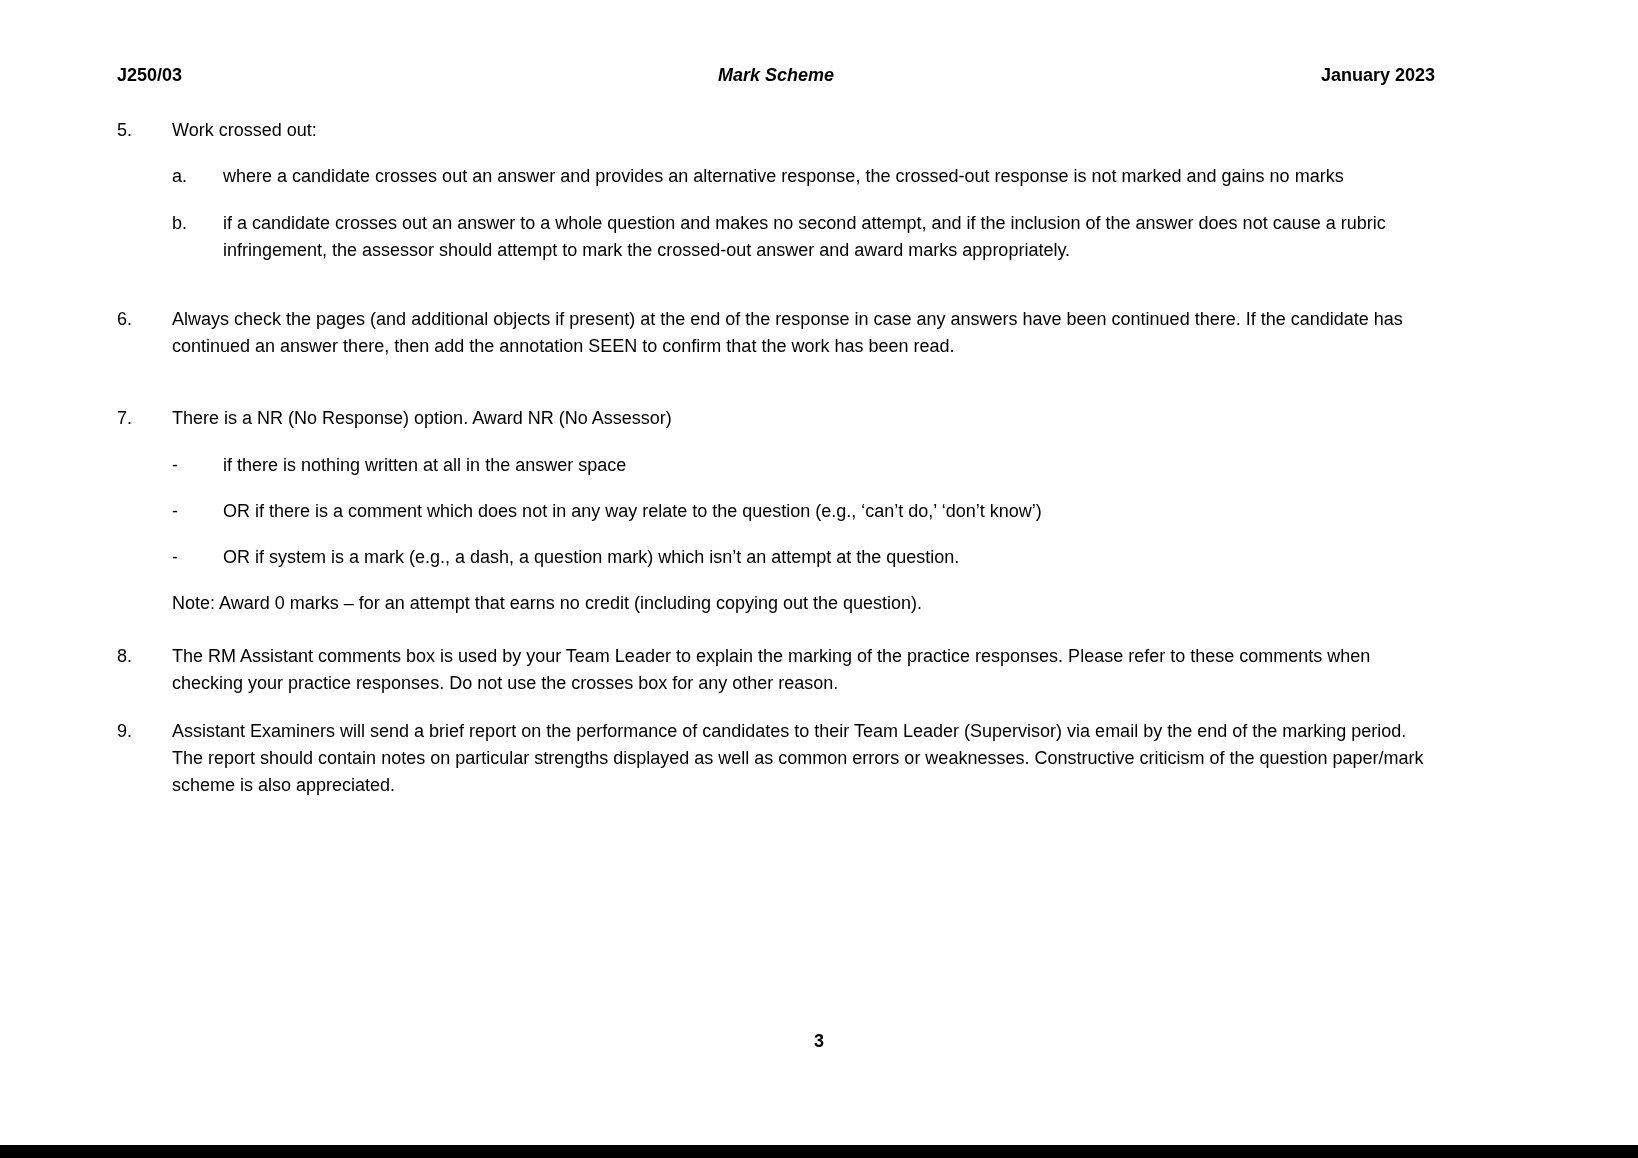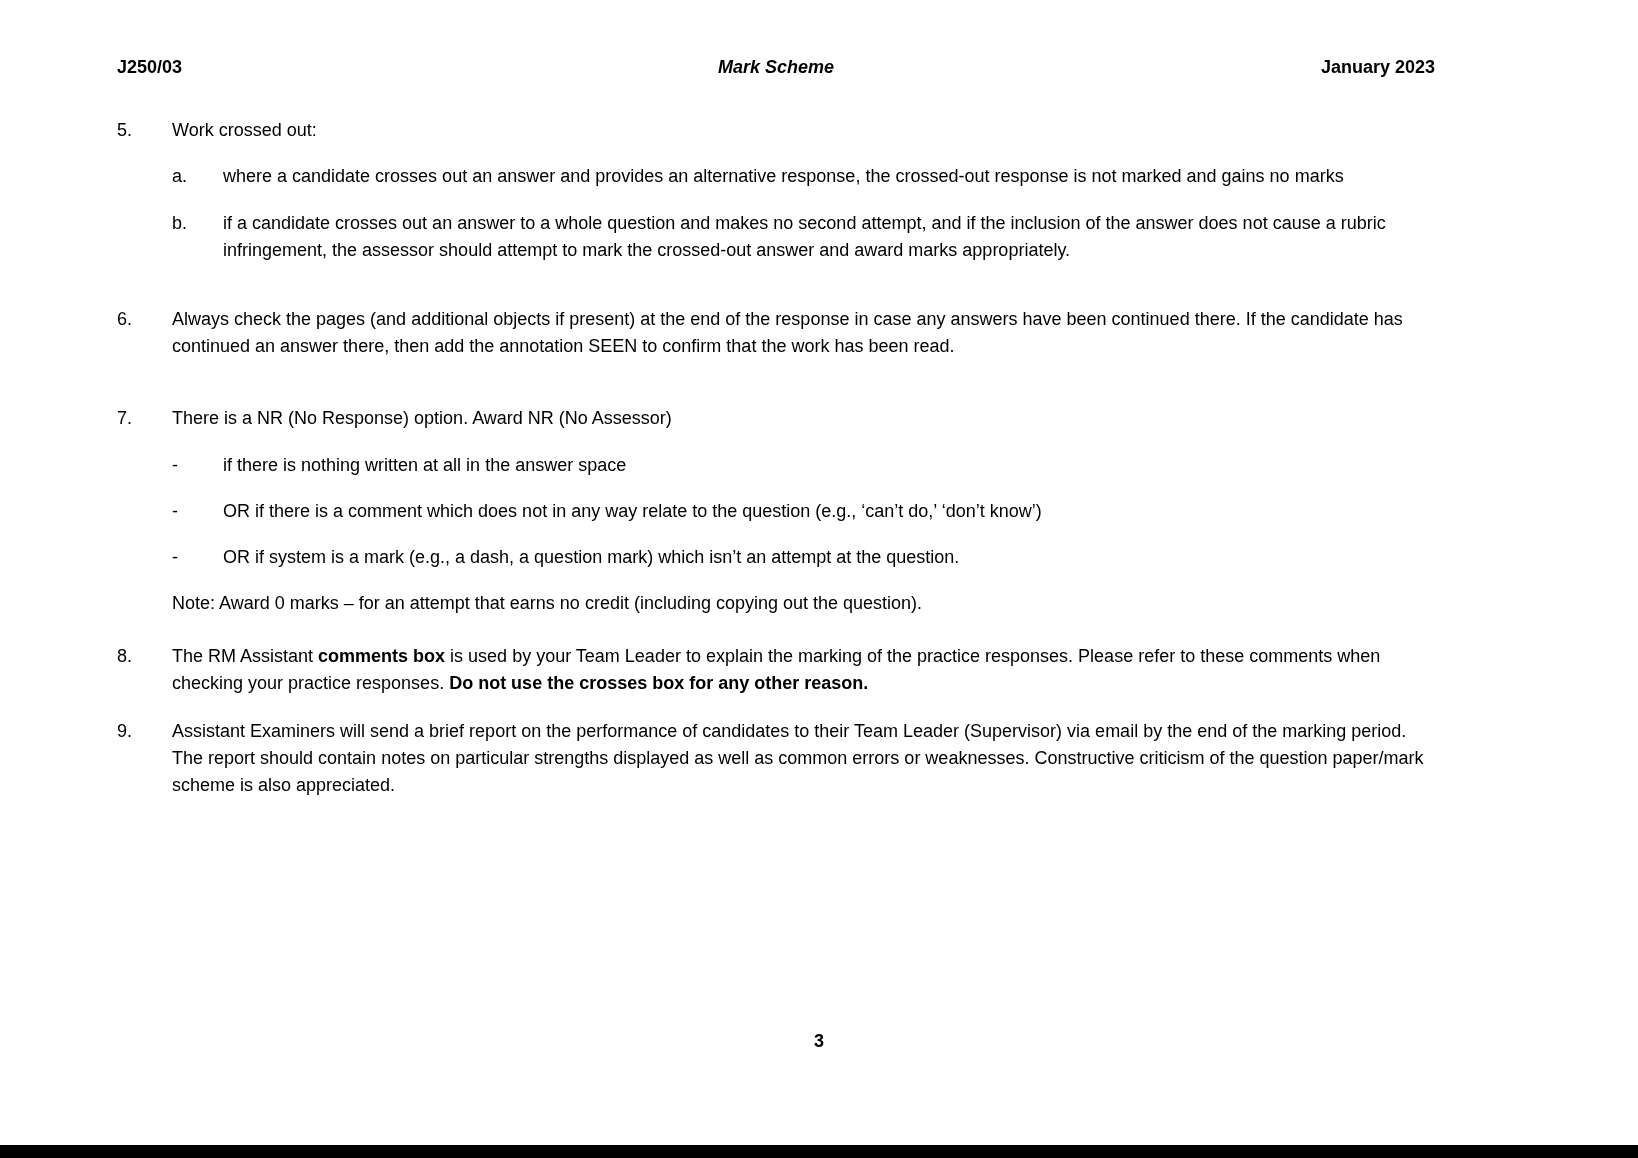--- a/index.html
+++ b/index.html
@@ -13,21 +13,21 @@
     height: 1158px;
     background: #ffffff;
     font-family: "Liberation Sans", "DejaVu Sans", sans-serif;
     font-size: 18px;
     line-height: 27px;
     color: #000000;
     overflow: hidden;
   }
   .header {
     position: absolute;
-    top: 54px;
+    top: 62px;
     left: 117px;
     width: 1318px;
     display: flex;
     justify-content: space-between;
     align-items: baseline;
     font-weight: bold;
   }
   .hdr-center {
     position: absolute;
     left: 0;
@@ -64,21 +64,21 @@
   }
   .stxt {
     flex: 1;
   }
   .mb19 { margin-bottom: 19px; }
   .mb20 { margin-bottom: 20px; }
   .mb21 { margin-bottom: 21px; }
   .mb26 { margin-bottom: 26px; margin-top: 10px; }
   .mb42 { margin-bottom: 42px; }
   .mb45 { margin-bottom: 45px; }
-  b { font-weight: bold; }
+  b { font-weight: normal; }
   .page-number {
     position: absolute;
     left: 0;
     right: 0;
     top: 1028px;
     text-align: center;
     font-weight: bold;
   }
   .bottom-bar {
     position: absolute;

